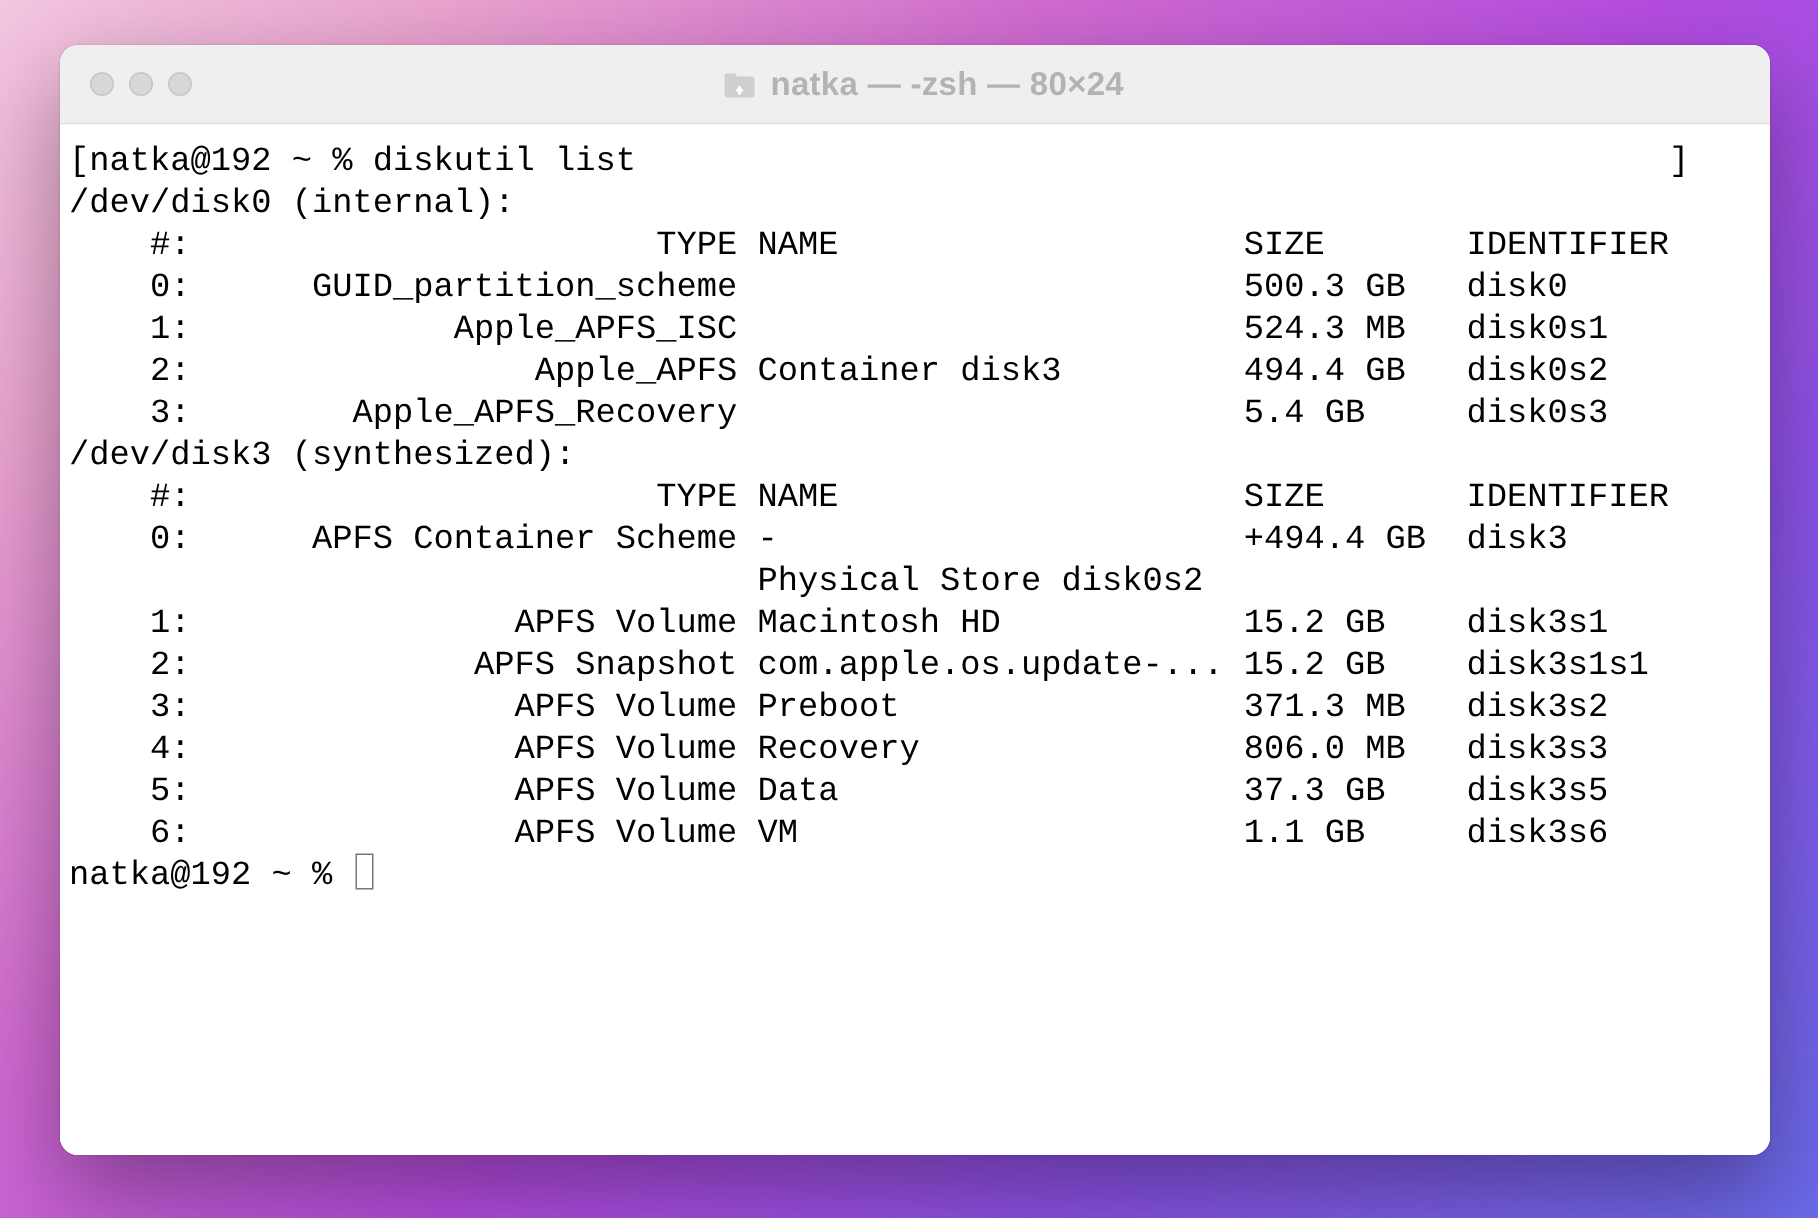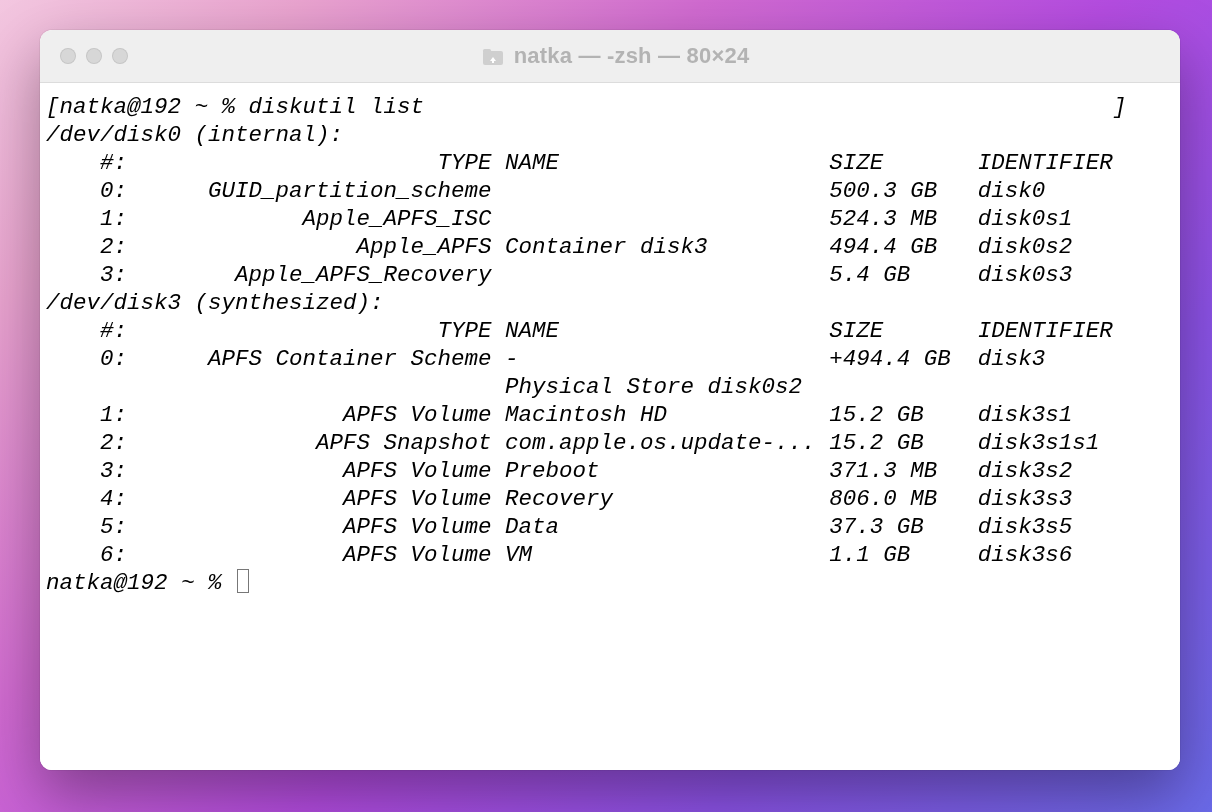--- a/index.html
+++ b/index.html
@@ -27,21 +27,21 @@
   .title-text{color:#b3b3b3;font-weight:700;font-size:22px;letter-spacing:.2px;}
   .home-ic{width:22px;height:20px;position:relative;}
   .home-ic svg{display:block}
   .term{
     flex:1;background:#ffffff;padding:10px 6px 0 6px;
     font-family:"SF Mono",Menlo,Consolas,"Liberation Mono",monospace;
     font-size:22.5px;line-height:28px;color:#000;letter-spacing:0;
     white-space:pre;overflow:hidden;
     font-variant-ligatures:none;
   }
-  .row{display:block;white-space:pre;font-style:italic;}
+  .row{display:block;white-space:pre;}
   .lb{color:#000;}
   .cursor{
     display:inline-block;width:12px;height:24px;
     border:1.5px solid #777;vertical-align:-4px;margin-left:2px;
     box-sizing:border-box;
   }
 </style>
 </head>
 <body>
 

